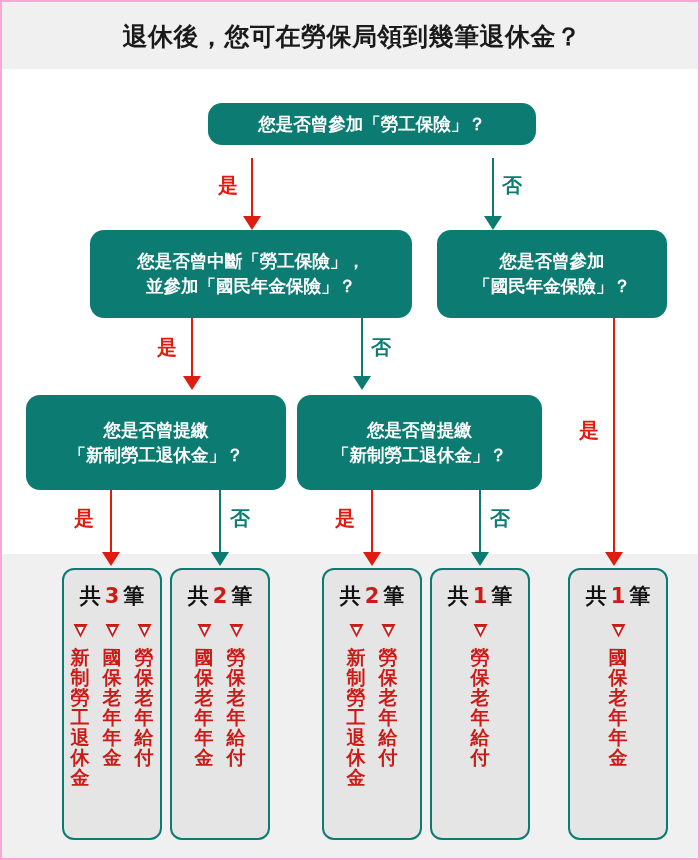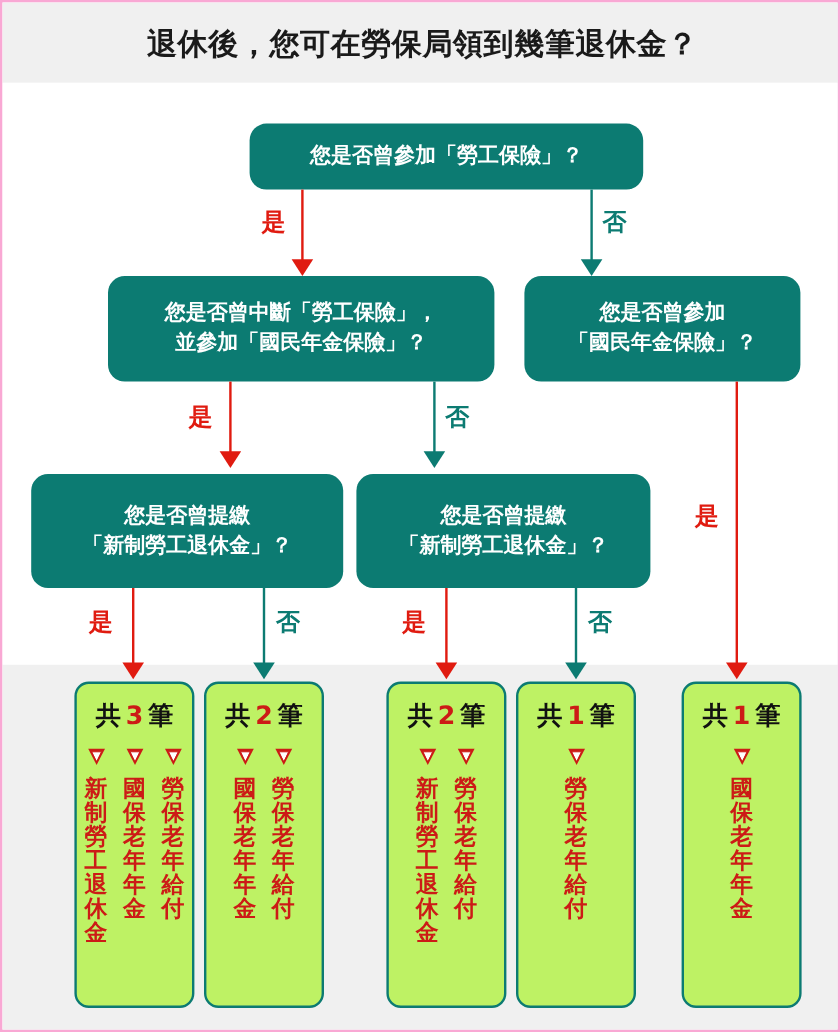--- a/index.html
+++ b/index.html
@@ -96,21 +96,21 @@
     font-size: 20px;
     font-weight: bold;
     white-space: nowrap;
   }
   .edge-label.red  { color: #e01b10; }
   .edge-label.teal { color: #0c7b72; }
 
   
   .rbox {
     position: absolute;
-    background: #bef264;
+    background: #e5e5e5;
     border: 2px solid #0c7b72;
     border-radius: 12px;
     box-sizing: border-box;
   }
   .rbox-title {
     position: absolute;
     left: 0; top: 12px;
     width: 100%;
     text-align: center;
     font-size: 21px;
@@ -166,21 +166,21 @@
 <body>
 
 <div id="page">
 
   <div class="header-band"></div>
   <div class="mid-white"></div>
   <div class="bottom-band"></div>
 
   <div class="header-title">退休後，您可在勞保局領到幾筆退休金？</div>
 
-  <div class="qbox" style="left:206px; top:101px; width:328px; height:55px;">
+  <div class="qbox" style="left:206px; top:101px; width:328px; height:42px;">
     <span class="qtext">您是否曾參加「勞工保險」？</span>
   </div>
 
   <div class="vline red" style="left:249px; top:156px; height:62px;"></div>
   <div class="arrowhead red" style="left:241px; top:214px;"></div>
   <div class="edge-label red" style="left:216px; top:170px;">是</div>
 
   <div class="vline teal" style="left:490px; top:156px; height:62px;"></div>
   <div class="arrowhead teal" style="left:482px; top:214px;"></div>
   <div class="edge-label teal" style="left:500px; top:170px;">否</div>

